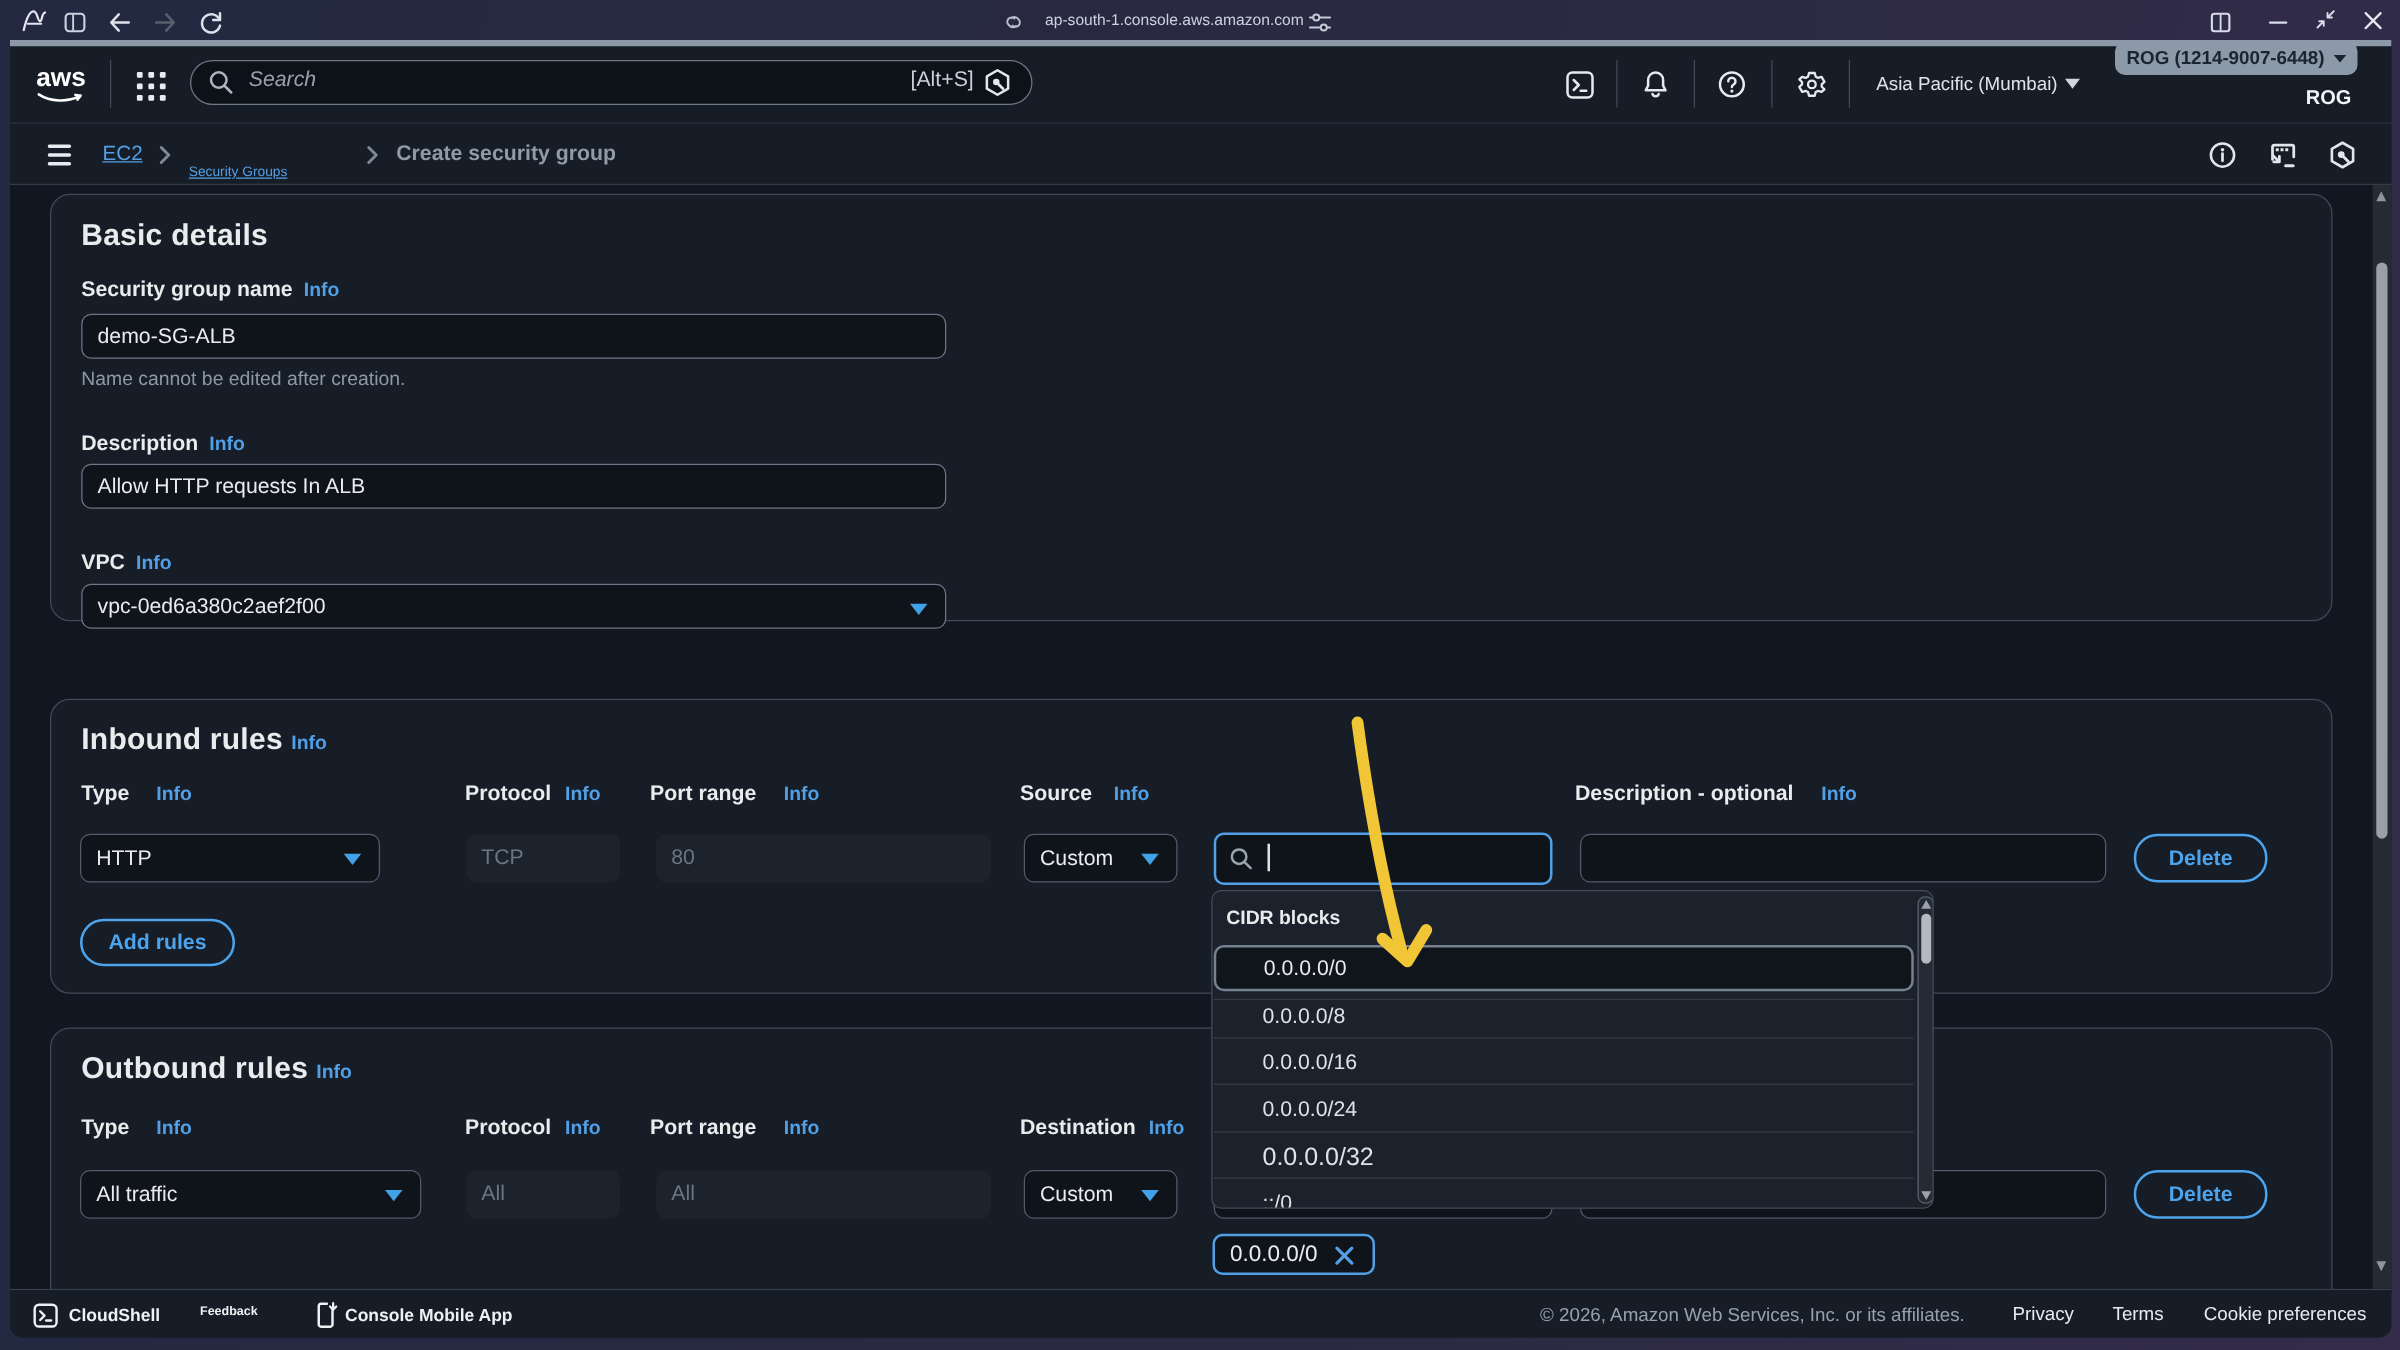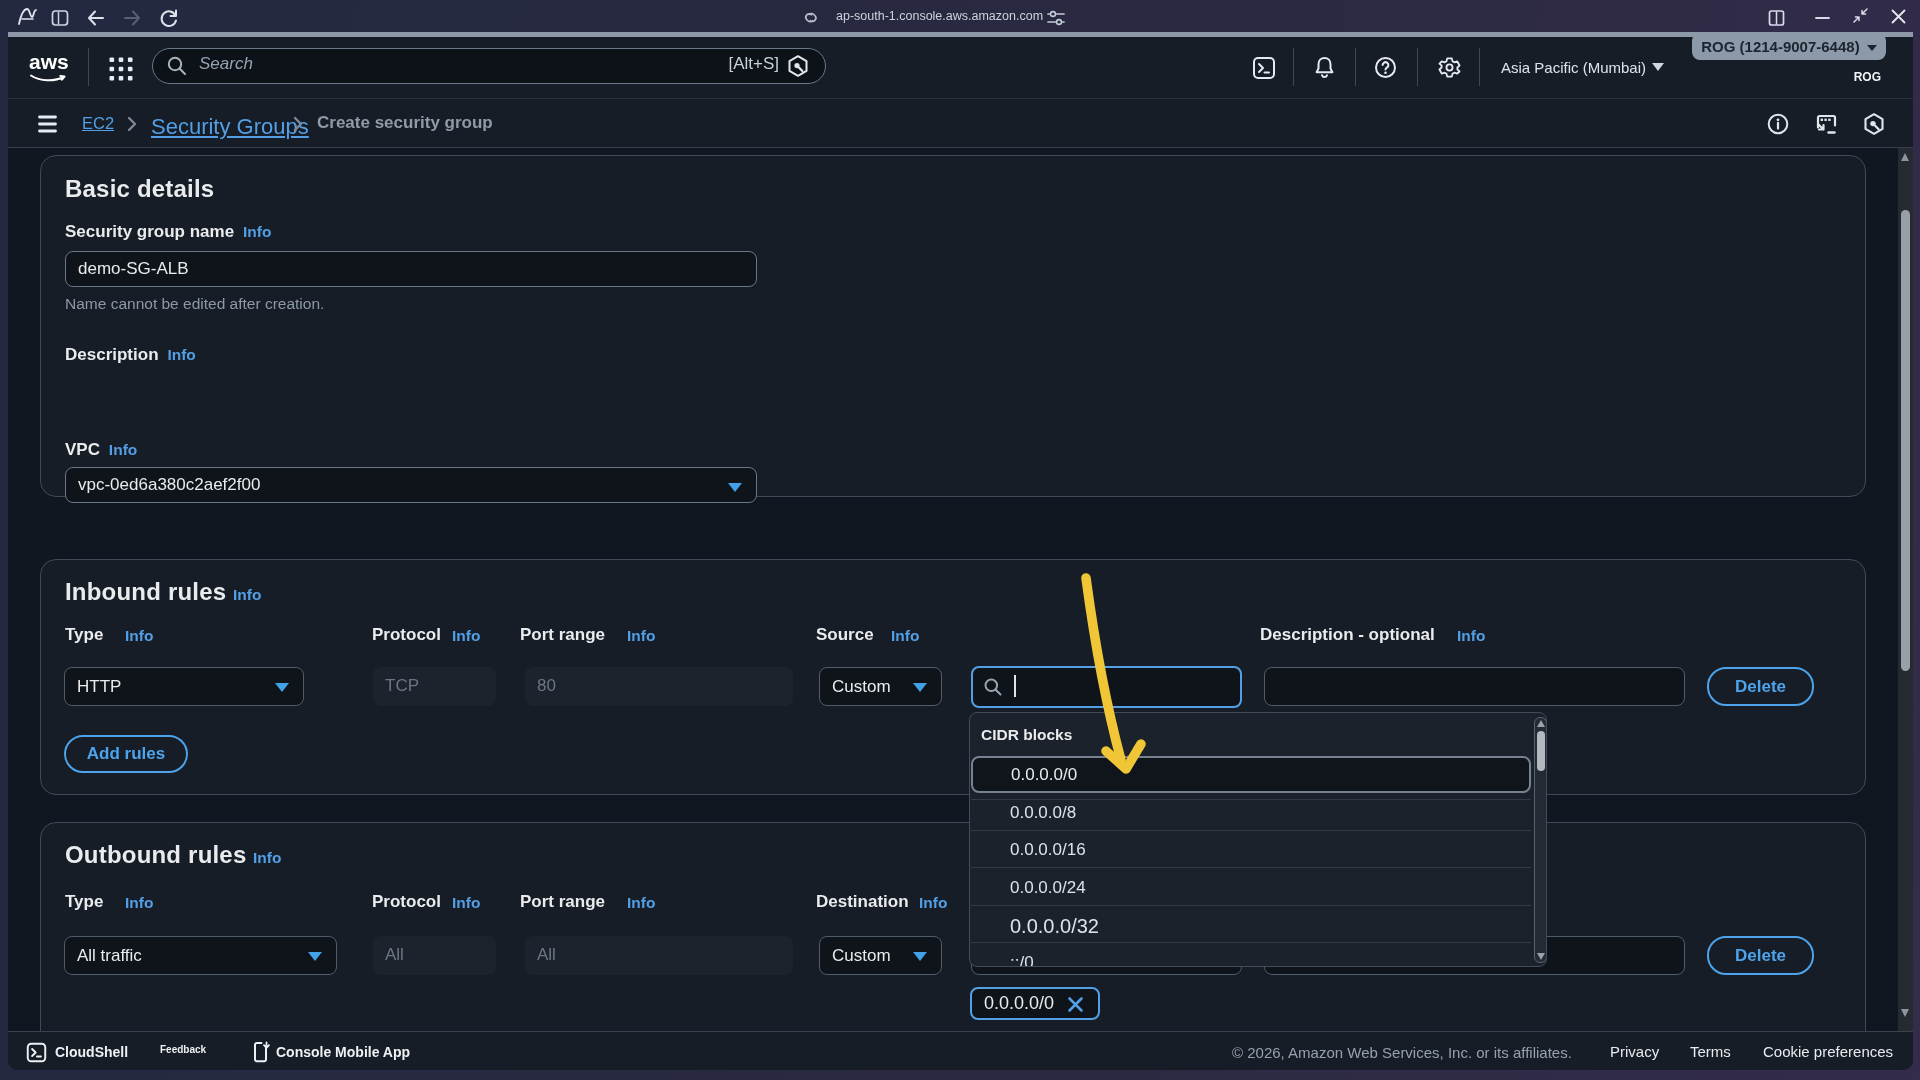--- a/index.html
+++ b/index.html
@@ -54,21 +54,21 @@
   <path d="M1816 18 L1829 18" stroke="#d7dcea" stroke-width="1.8" stroke-linecap="round"></path>
 
   <path d="M1867 9 L1862 14 M1862 10.4 L1862 14 L1865.6 14" stroke="#d7dcea" stroke-width="1.5" stroke-linecap="round" stroke-linejoin="round"></path>
   <path d="M1854 22 L1859 17 M1855.4 17 L1859 17 L1859 20.6" stroke="#d7dcea" stroke-width="1.5" stroke-linecap="round" stroke-linejoin="round"></path>
 
   <path d="M1892.5 10.5 L1904.5 22.5 M1904.5 10.5 L1892.5 22.5" stroke="#e4e8f0" stroke-width="1.8" stroke-linecap="round"></path>
 </svg>
 <div class="abs" style="left:836px;top:9px;font-size:12.5px;color:#ccd2dc;z-index:31">ap-south-1.console.aws.amazon.com</div>
 
 <div class="abs" style="left:1692px;top:33px;width:194px;height:27px;background:#8c99a8;border-radius:8px;z-index:31;text-align:center;font-size:15px;font-weight:700;color:#1b242f;line-height:28px">ROG (1214-9007-6448) <span style="display:inline-block;width:0;height:0;border-left:5px solid transparent;border-right:5px solid transparent;border-top:6px solid #1b242f;margin-left:3px;vertical-align:1px"></span></div>
-<div class="abs" style="left:1751px;top:70px;width:130px;text-align:right;font-size:12px;font-weight:700;color:#f2f5f8;z-index:31">ROG</div>
+<div class="abs" style="left:1751px;top:70px;width:130px;text-align:right;font-size:16px;font-weight:700;color:#f2f5f8;z-index:31">ROG</div>
 
 <div id="header"></div>
 <svg class="abs" style="left:28px;top:49px;z-index:11" width="44" height="34" viewBox="0 0 44 34" fill="none">
   <text x="1" y="20" font-family="Liberation Sans, sans-serif" font-size="21" font-weight="700" fill="#ffffff">aws</text>
   <path d="M3 26.5 C12 32.5 26 33 36.5 27.5 M36.5 27.5 l-4.2 -0.6 M36.5 27.5 l-2.6 3.2" stroke="#ffffff" stroke-width="2" stroke-linecap="round" fill="none"></path>
 </svg>
 <div class="abs" style="left:88px;top:48px;width:1px;height:38px;background:#3f4956;z-index:11"></div>
 <svg class="abs" style="left:109px;top:57px;z-index:11" width="24" height="24" viewBox="0 0 24 24" fill="#e9edf2">
   <rect x="0.5" y="0.5" width="4.6" height="4.6" rx="1"></rect>
     <rect x="9.7" y="0.5" width="4.6" height="4.6" rx="1"></rect>
@@ -119,21 +119,21 @@
 <div class="abs" style="left:1652px;top:63px;width:0;height:0;border-left:6.5px solid transparent;border-right:6.5px solid transparent;border-top:8px solid #cfd6de;z-index:11"></div>
 
 <div id="crumbs"></div>
 <svg class="abs" style="left:38px;top:115px;z-index:11" width="19" height="18" viewBox="0 0 19 18" fill="none">
   <path d="M1.5 2 L17.5 2 M1.5 9 L17.5 9 M1.5 16 L17.5 16" stroke="#e8ecf1" stroke-width="2.8" stroke-linecap="round"></path>
 </svg>
 <div class="abs" style="left:82px;top:114px;z-index:11;font-size:16.5px"><a style="color:#539fe5;text-decoration:underline">EC2</a></div>
 <svg class="abs" style="left:127px;top:116px;z-index:11" width="10" height="16" viewBox="0 0 10 16" fill="none">
     <path d="M2 2 L8 8 L2 14" stroke="#7d8998" stroke-width="2.4" stroke-linecap="round" stroke-linejoin="round"></path>
   </svg>
-<div class="abs" style="left:151px;top:114px;z-index:11;font-size:22px"><a style="color:#539fe5;text-decoration:underline">Security Groups</a></div>
+<div class="abs" style="left:151px;top:132px;z-index:11;font-size:11px"><a style="color:#539fe5;text-decoration:underline">Security Groups</a></div>
 <svg class="abs" style="left:293px;top:116px;z-index:11" width="10" height="16" viewBox="0 0 10 16" fill="none">
     <path d="M2 2 L8 8 L2 14" stroke="#7d8998" stroke-width="2.4" stroke-linecap="round" stroke-linejoin="round"></path>
   </svg>
 <div class="abs" style="left:317px;top:113px;z-index:11;font-size:17px;font-weight:700;color:#909ba8">Create security group</div>
 <svg class="abs" style="left:1767px;top:113px;z-index:11" width="22" height="22" viewBox="0 0 22 22" fill="none">
   <circle cx="11" cy="11" r="9.3" stroke="#e2e6eb" stroke-width="2"></circle>
   <circle cx="11" cy="6.8" r="1.4" fill="#e2e6eb"></circle>
   <path d="M11 9.8 L11 15.6" stroke="#e2e6eb" stroke-width="2.2" stroke-linecap="round"></path>
 </svg>
 <svg class="abs" style="left:1815px;top:113px;z-index:11" width="23" height="23" viewBox="0 0 23 23" fill="none">
@@ -149,20 +149,21 @@
   <circle cx="11" cy="11.6" r="2.7" fill="#e2e6eb"></circle>
     <path d="M13.2 13.8 L16.6 17.2" stroke="#e2e6eb" stroke-width="2.3" stroke-linecap="round"></path>
 </svg>
 
 <div class="card" id="card1" style="top:155px;height:342px">
   <div class="abs h2" style="left:24px;top:19px">Basic details</div>
   <div class="abs" style="left:24px;top:66px"><span class="lbl">Security group name</span>&nbsp; <span class="info">Info</span></div>
   <div class="inp" style="left:24px;top:95px;width:692px">demo-SG-ALB</div>
   <div class="abs hint" style="left:24px;top:139px">Name cannot be edited after creation.</div>
   <div class="abs" style="left:24px;top:189px"><span class="lbl">Description</span>&nbsp; <span class="info">Info</span></div>
+  <div class="inp" style="left:24px;top:215px;width:692px">Allow HTTP requests In ALB</div>
   <div class="abs" style="left:24px;top:284px"><span class="lbl">VPC</span>&nbsp; <span class="info">Info</span></div>
   <div class="sel" style="left:24px;top:311px;width:692px;border-color:#6b7687">vpc-0ed6a380c2aef2f00<span class="caret"></span></div>
 </div>
 <div class="card" id="card2" style="top:559px;height:236px">
   <div class="abs h2" style="left:24px;top:18px">Inbound rules</div>
   <div class="abs info" style="left:192px;top:26px">Info</div>
   <div class="abs" style="left:24px;top:65px"><span class="lbl">Type</span></div>
   <div class="abs info" style="left:84px;top:67px">Info</div>
   <div class="abs" style="left:331px;top:65px"><span class="lbl">Protocol</span></div>
   <div class="abs info" style="left:411px;top:67px">Info</div>

